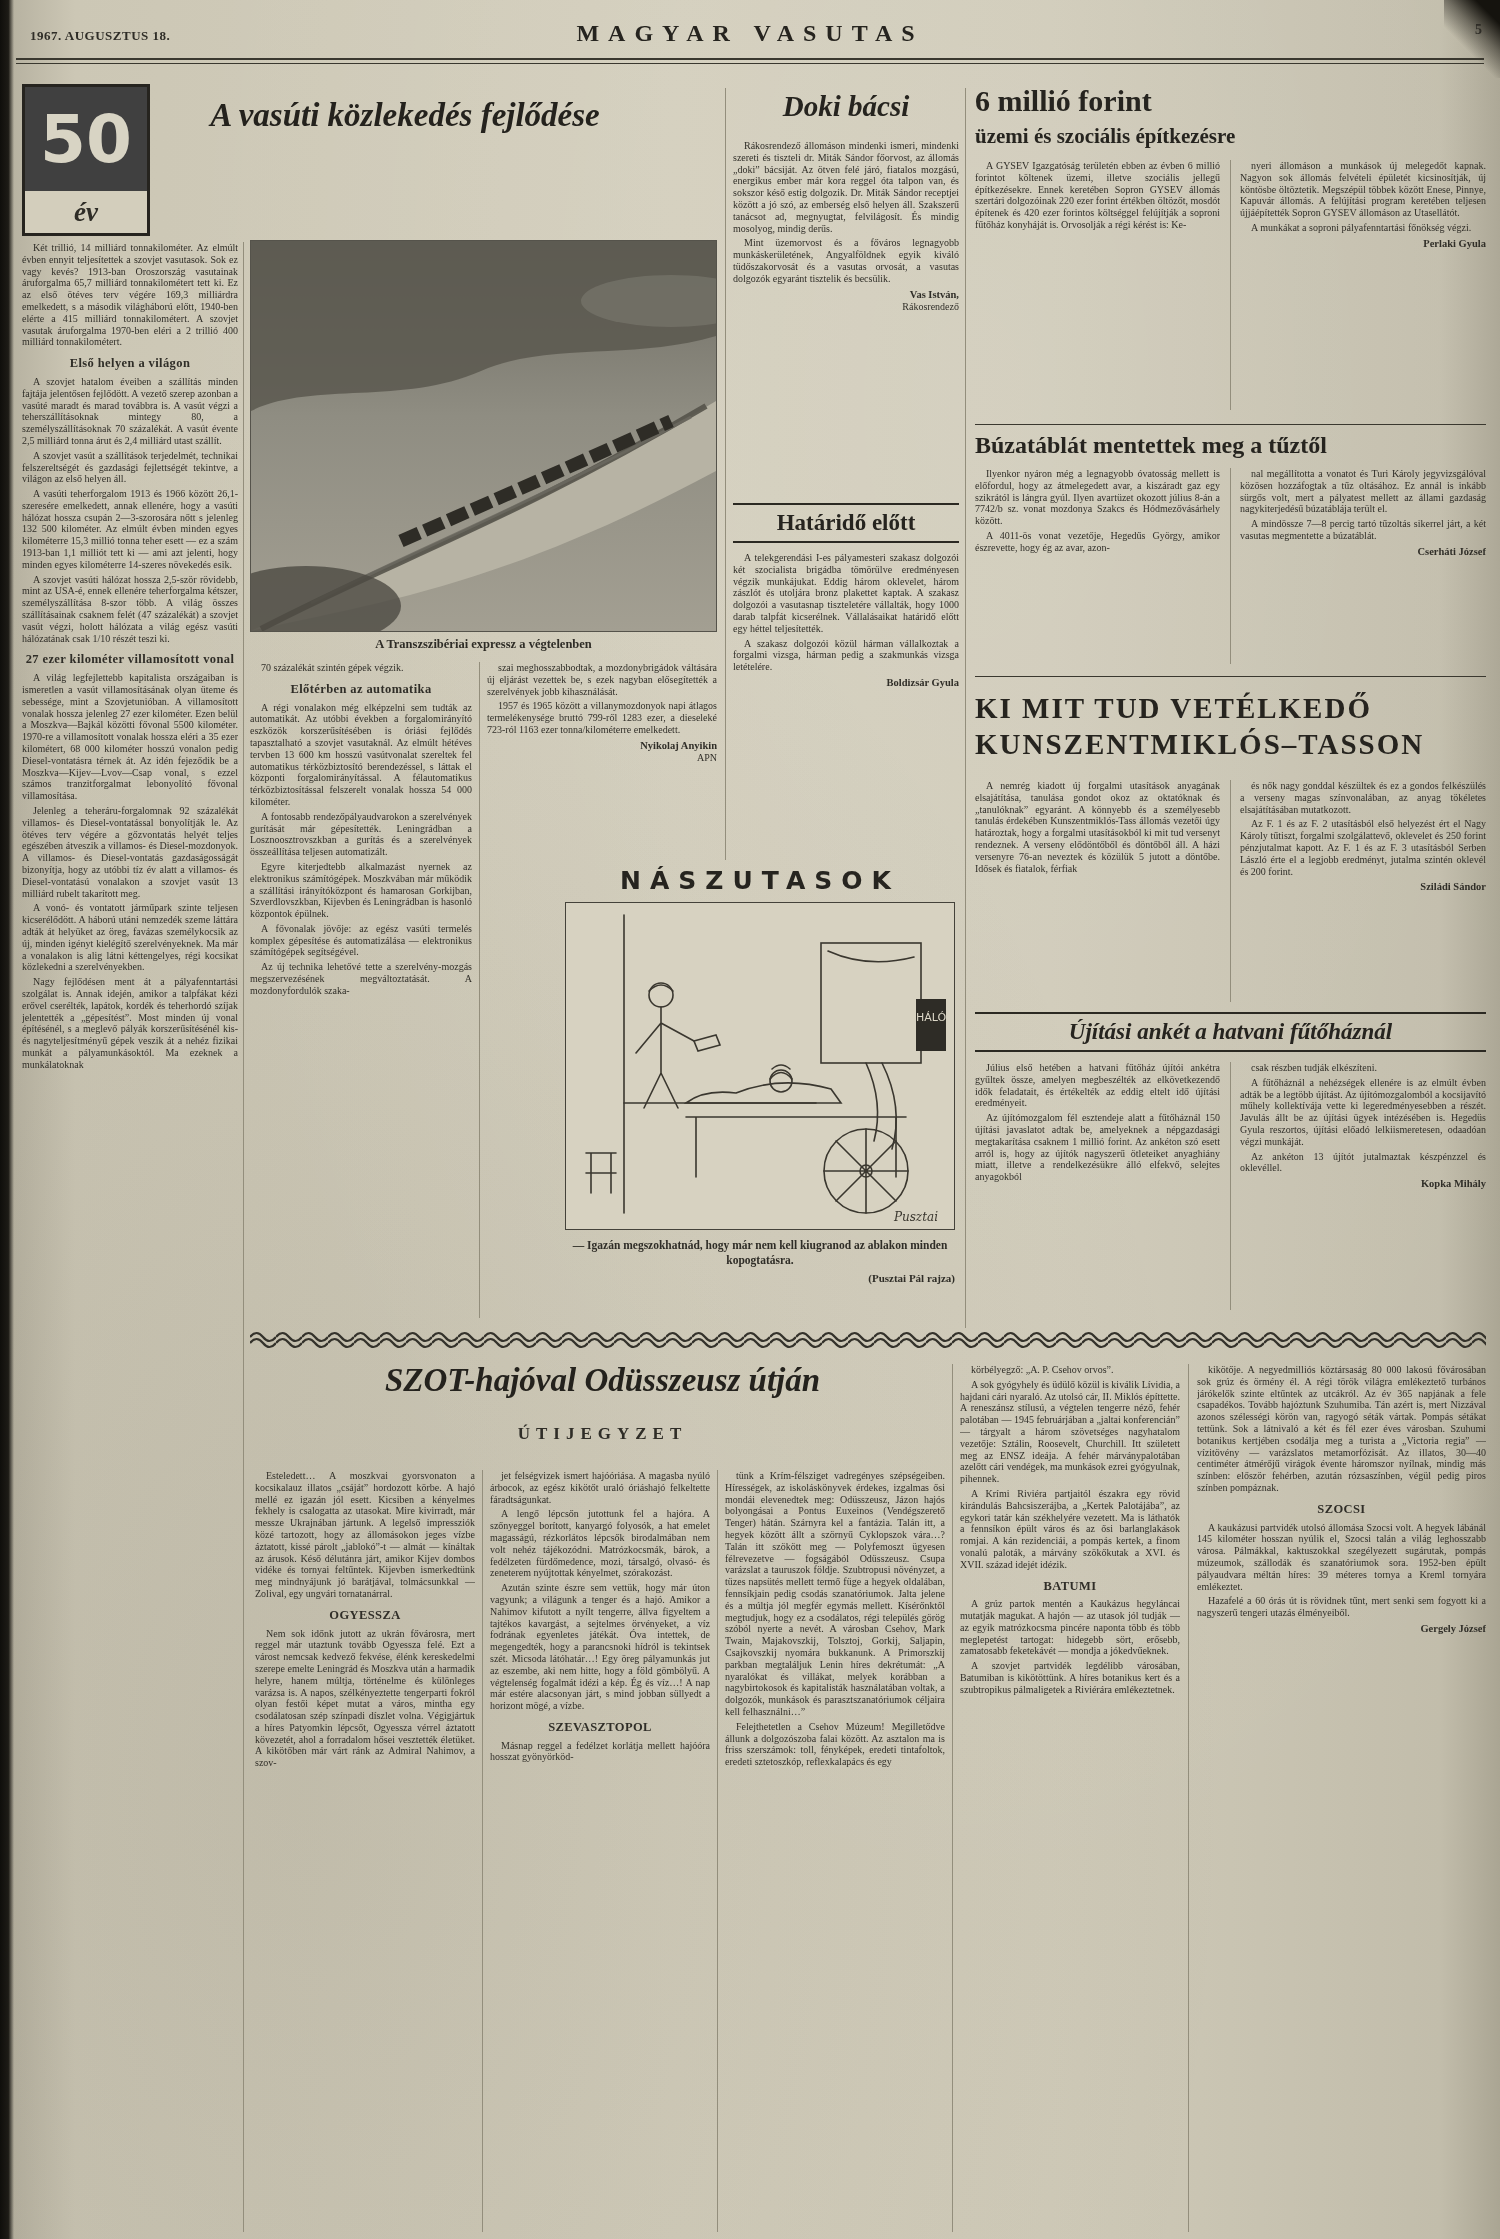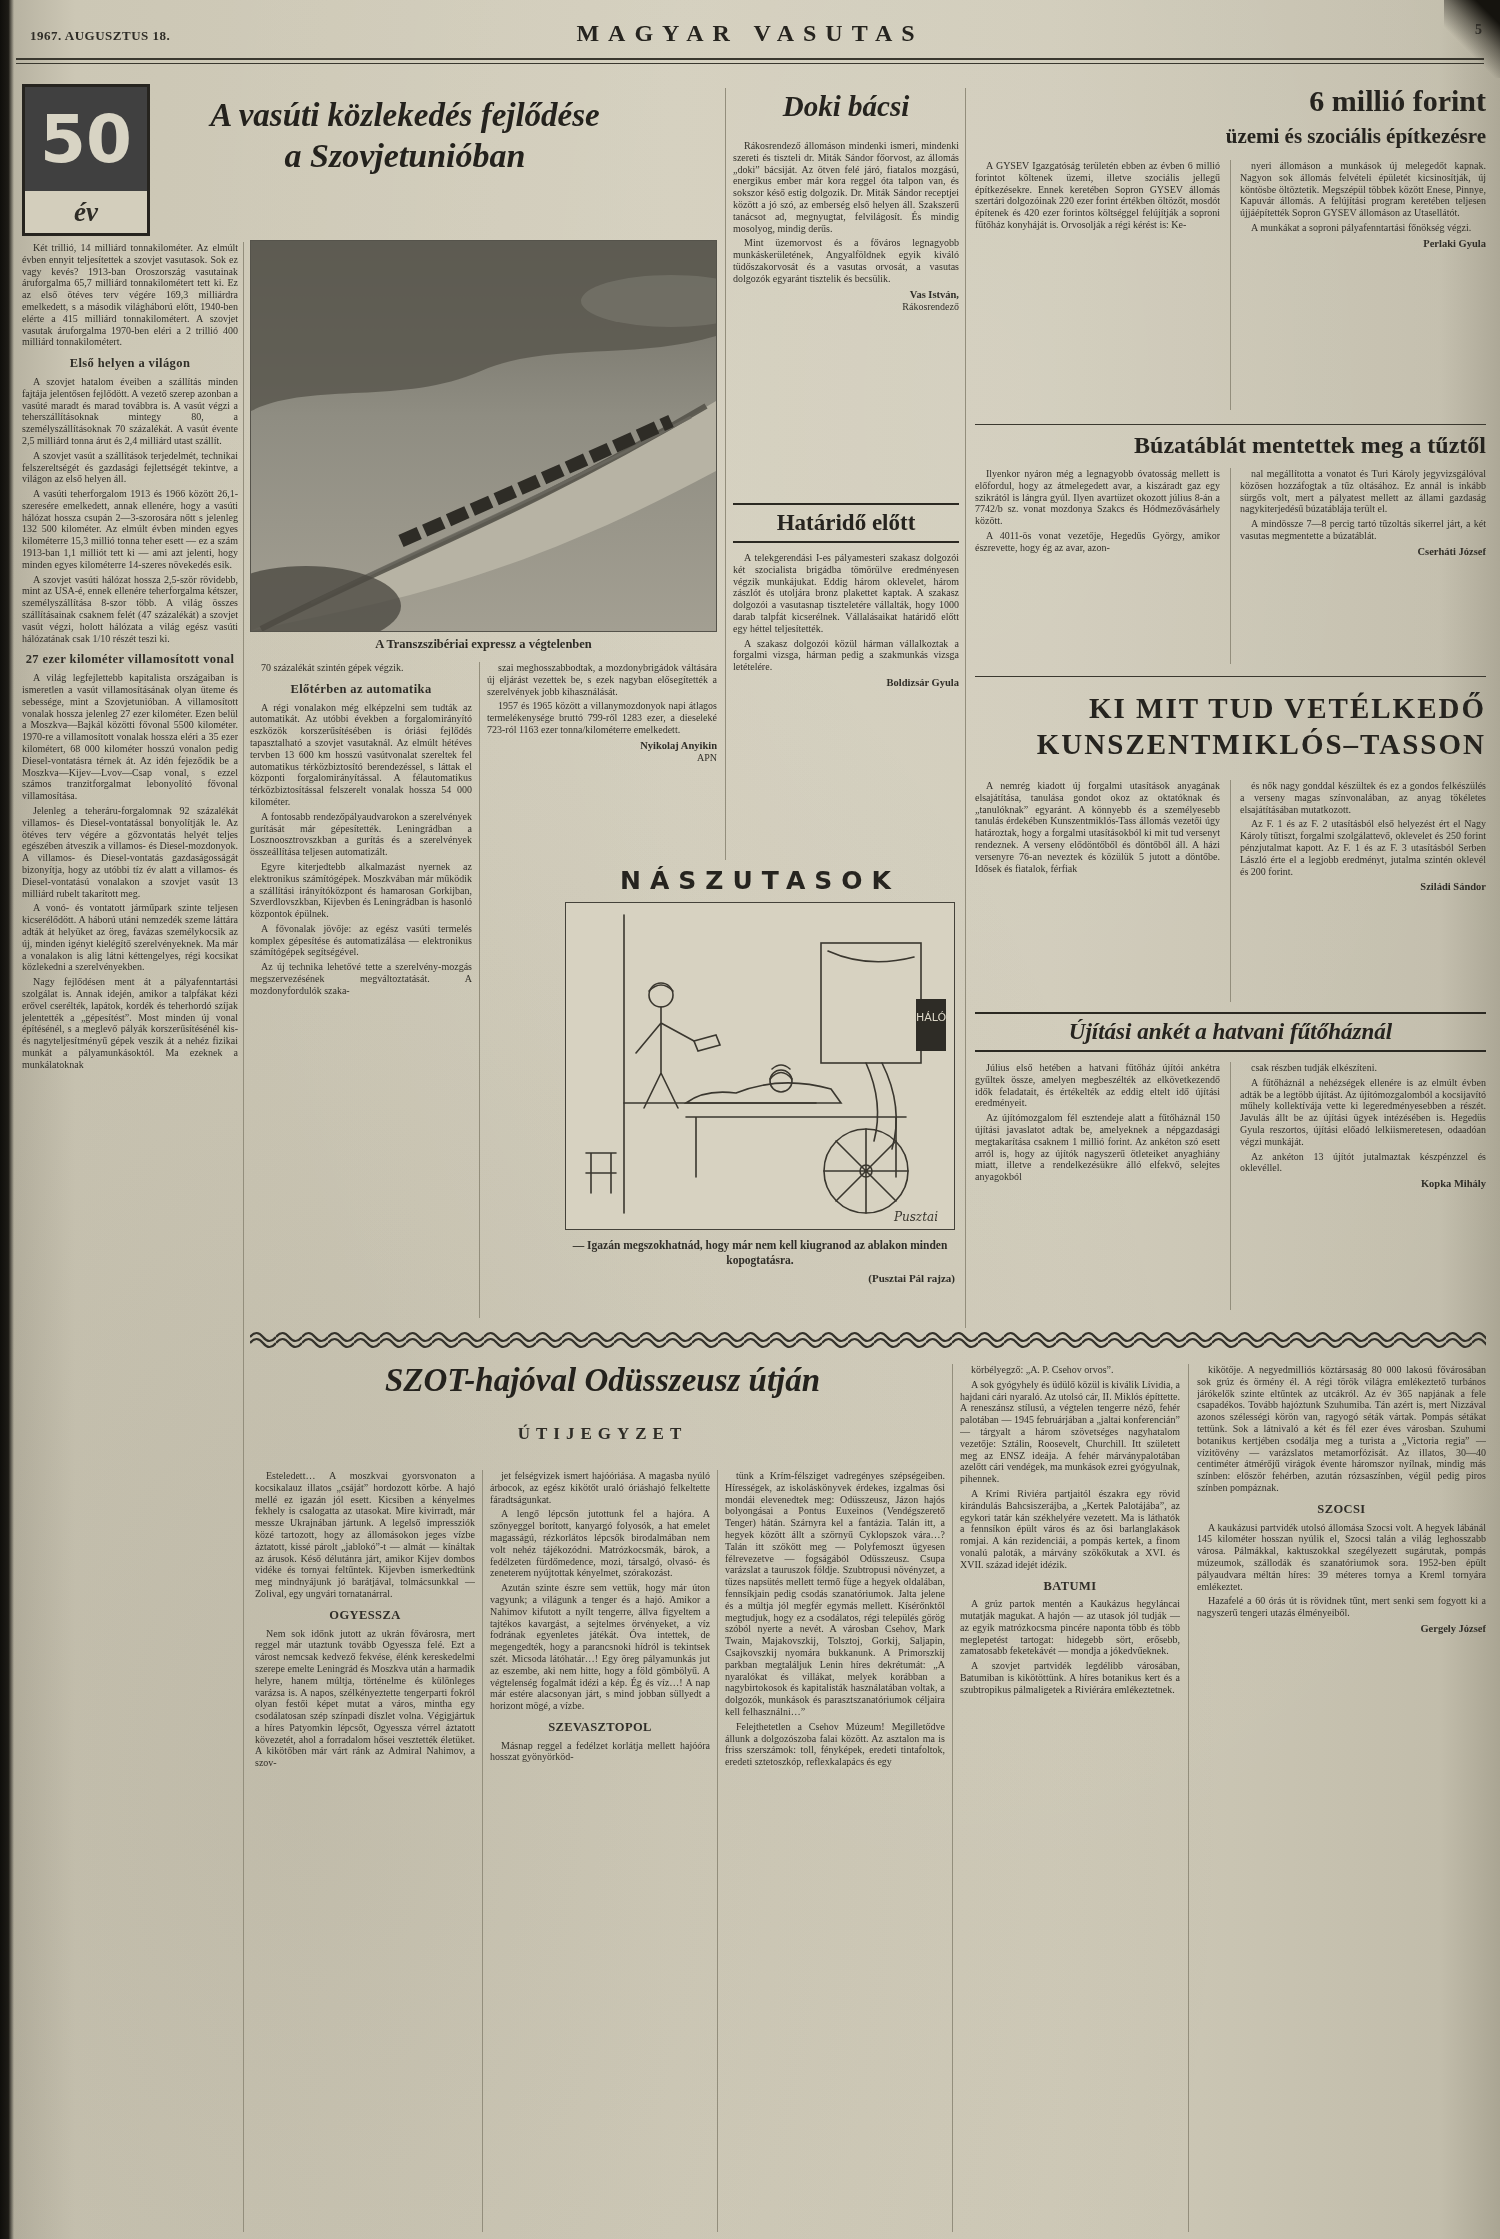--- a/index.html
+++ b/index.html
@@ -40,21 +40,21 @@
   .col p:first-child{text-indent:11px}
   .subhead{font-weight:bold;text-align:center;font-size:12.5px;letter-spacing:0.4px;margin:8px 0 5px;text-indent:0}
   .byline{font-weight:bold;text-align:right;font-size:10.5px;margin-top:4px}
   .byline2{font-weight:normal;text-align:right;font-size:10px}
 
   .doki-title{position:absolute;left:733px;top:90px;width:226px;text-align:center;font-size:29px;font-weight:bold;font-style:italic;color:#26241f}
   .boxed-title{position:absolute;box-sizing:border-box;border-top:2px solid #2b2922;border-bottom:2px solid #2b2922;text-align:center;font-weight:bold;color:#26241f}
   .hatarido-title{left:733px;top:503px;width:226px;padding:5px 0;font-size:23px}
   .ujitas-title{left:975px;top:1012px;width:511px;padding:5px 0;font-size:23px;font-style:italic}
 
-  .head-center{position:absolute;text-align:right;font-weight:bold;color:#26241f}
+  .head-center{position:absolute;text-align:left;font-weight:bold;color:#26241f}
   .m-title1{left:975px;top:84px;width:511px;font-size:30px}
   .m-title2{left:975px;top:124px;width:511px;font-size:21px}
   .b-title{left:975px;top:432px;width:511px;font-size:24px}
   .k-title{left:975px;top:690px;width:511px;font-size:29px;letter-spacing:2px;line-height:1.25}
 
   .cartoon-title{position:absolute;left:565px;top:866px;width:390px;text-align:center;font-family:"DejaVu Sans",sans-serif;font-weight:bold;font-size:25px;letter-spacing:9px;color:#26241f}
   .cartoon-frame{position:absolute;left:565px;top:902px;width:390px;height:328px;border:1px solid #44423a;box-sizing:border-box;background:#d7d2c1}
   .cartoon-caption{position:absolute;left:565px;top:1238px;width:390px;text-align:center;font-weight:bold;font-size:11.5px;line-height:1.3}
   .cartoon-credit{position:absolute;left:565px;top:1272px;width:390px;text-align:right;font-weight:bold;font-size:11px}
 
@@ -77,21 +77,20 @@
   <div class="hrule" style="left:16px;top:58px;width:1468px;height:2px"></div>
   <div class="hrule" style="left:16px;top:63px;width:1468px;height:1px"></div>
 
   <div class="badge">
     <div class="badge-num">50</div>
     <div class="badge-unit">év</div>
   </div>
 
   <div class="lead-title">
     <span class="l1">A vasúti közlekedés fejlődése</span>
-    <span class="l2">a Szovjetunióban</span>
   </div>
 
   <div class="photo">
     <svg width="465" height="390" viewBox="0 0 465 390">
       <defs>
         <linearGradient id="sky" x1="0" y1="0" x2="0" y2="1">
           <stop offset="0" stop-color="#6e6c63"></stop>
             <stop offset="0.45" stop-color="#8f8d82"></stop>
             <stop offset="1" stop-color="#a39f92"></stop>
         </linearGradient>

